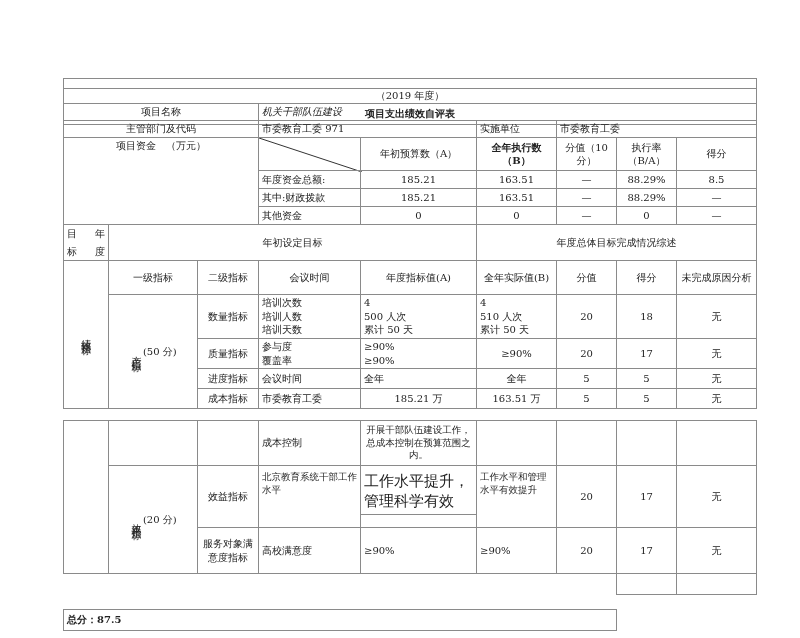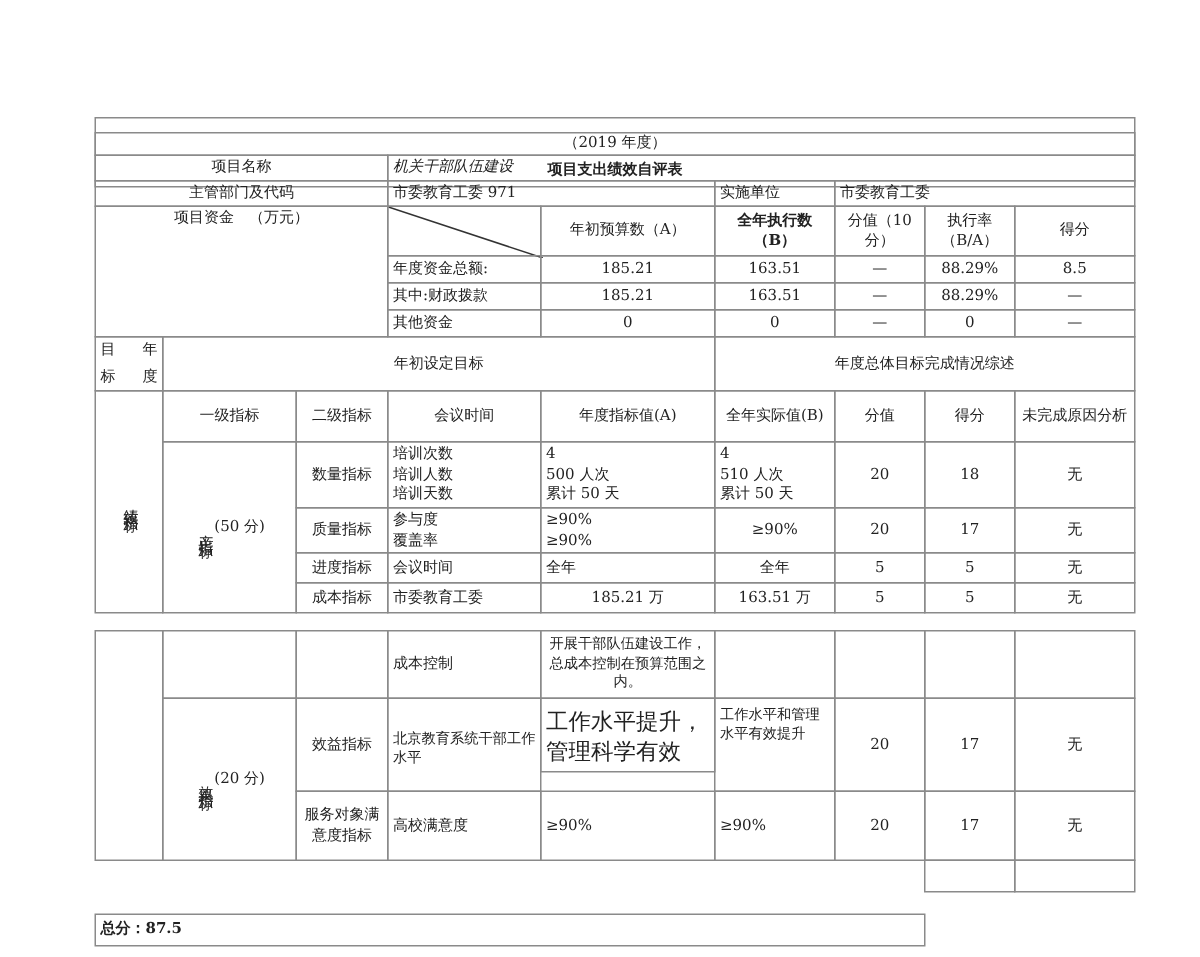--- a/index.html
+++ b/index.html
@@ -142,21 +142,21 @@
 <div class="cell" style="left:556px;top:420px;width:61px;height:46px;"></div>
 <div class="cell" style="left:616px;top:420px;width:61px;height:46px;"></div>
 <div class="cell" style="left:676px;top:420px;width:81px;height:46px;"></div>
 
 <div class="cell col" style="left:108px;top:465px;width:90px;height:109px;">
   <span class="vert">效果指标</span>
   <span>(20 分)</span>
 </div>
 
 <div class="cell" style="left:197px;top:465px;width:62px;height:63px;">效益指标</div>
-<div class="cell left top" style="left:258px;top:465px;width:103px;height:63px;padding-top:21px;font-size:9.5px;">北京教育系统干部工作水平</div>
+<div class="cell left top" style="left:258px;top:465px;width:103px;height:63px;padding-top:5px;font-size:9.5px;">北京教育系统干部工作水平</div>
 <div class="cell left top" style="left:360px;top:465px;width:117px;height:50px;padding-top:5px;font-size:15px;">工作水平提升，管理科学有效</div>
 <div class="cell left top" style="left:476px;top:465px;width:81px;height:63px;padding-top:5px;font-size:9.5px;">工作水平和管理水平有效提升</div>
 <div class="cell" style="left:556px;top:465px;width:61px;height:63px;">20</div>
 <div class="cell" style="left:616px;top:465px;width:61px;height:63px;">17</div>
 <div class="cell" style="left:676px;top:465px;width:81px;height:63px;">无</div>
 
 <div class="cell" style="left:197px;top:527px;width:62px;height:47px;">服务对象满意度指标</div>
 <div class="cell left" style="left:258px;top:527px;width:103px;height:47px;">高校满意度</div>
 <div class="cell left" style="left:360px;top:527px;width:117px;height:47px;">≥90%</div>
 <div class="cell left" style="left:476px;top:527px;width:81px;height:47px;">≥90%</div>

